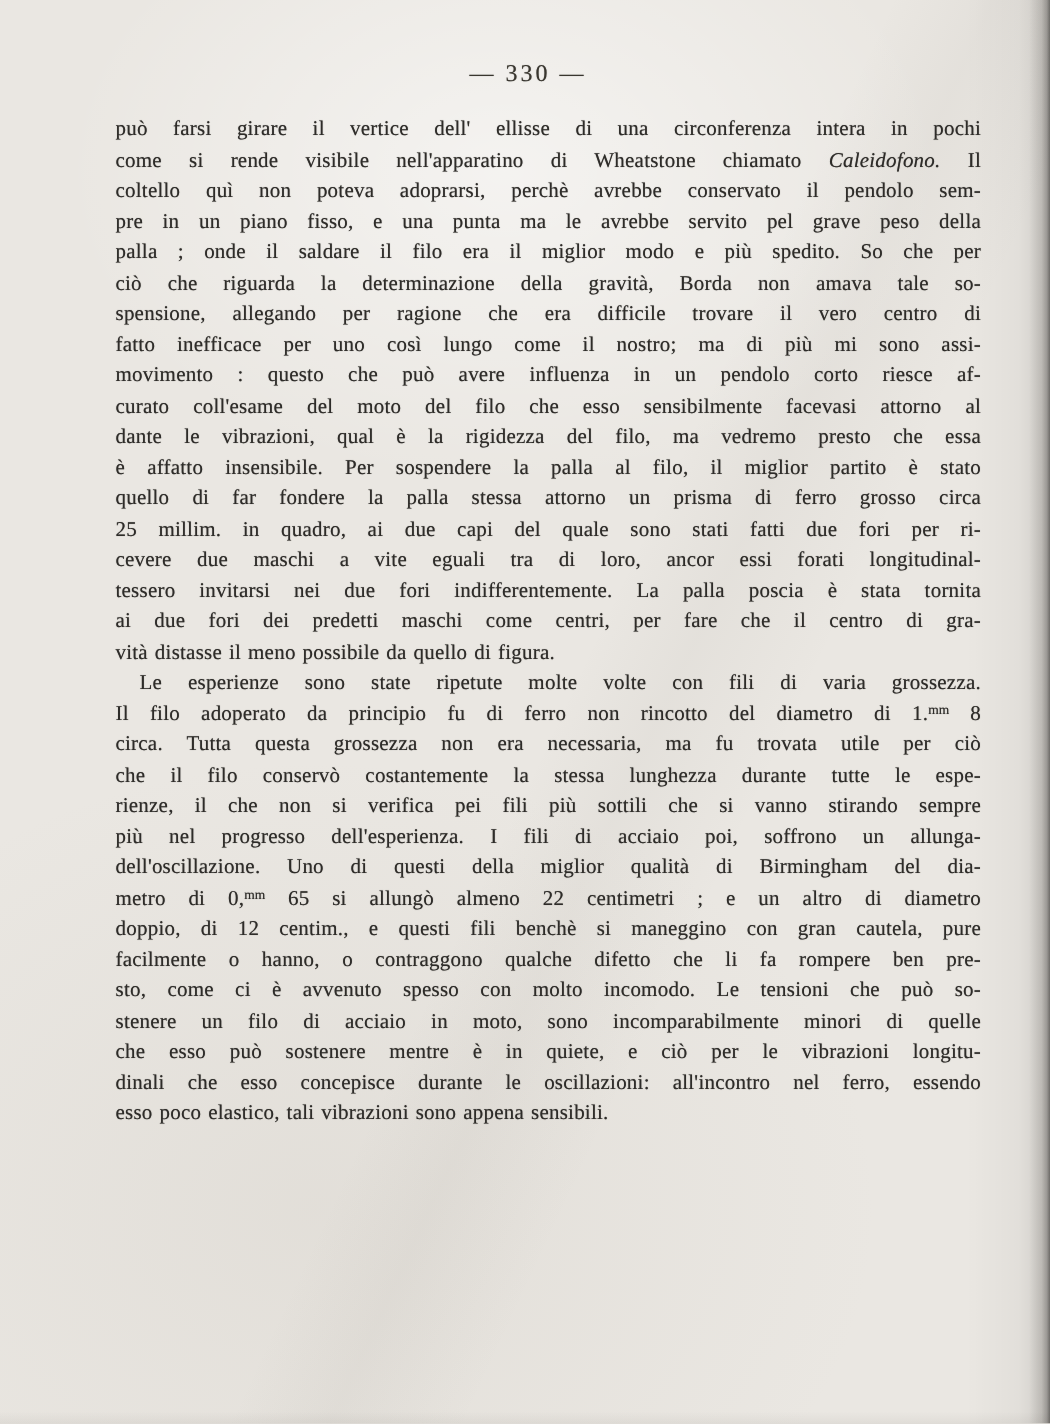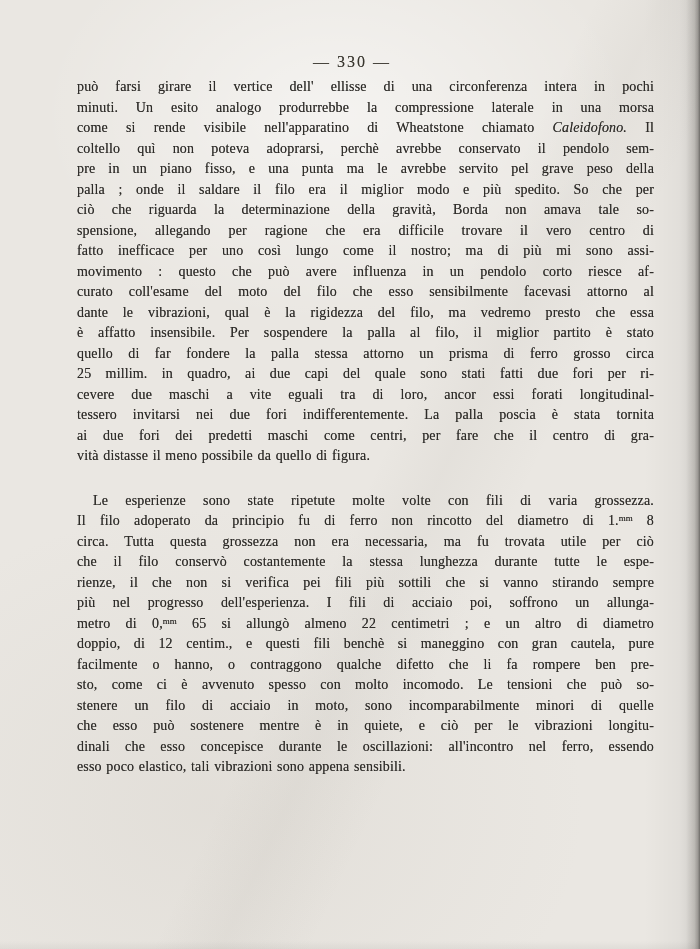--- a/index.html
+++ b/index.html
@@ -30,21 +30,21 @@
   }
   .edge-shadow-bottom {
     position: absolute;
     bottom: 0; left: 0;
     width: 100%; height: 8px;
     background: linear-gradient(to bottom, rgba(0,0,0,0), rgba(60,55,48,0.06));
     pointer-events: none;
   }
   .folio {
     position: absolute;
-    top: 53px;
+    top: 41px;
     left: 64px;
     width: 576px;
     text-align: center;
     font-size: 16px;
     letter-spacing: 2px;
     color: #39362f;
     text-shadow: 0 0 0.6px rgba(57,54,47,0.55);
   }
   .textblock {
     position: absolute;
@@ -62,41 +62,39 @@
     letter-spacing: 0.15px;
     white-space: normal;
     overflow: visible;
     text-shadow: 0 0 0.55px rgba(46,44,41,0.65);
   }
   .line.last {
     text-align-last: left;
   }
   .line.indent {
     text-indent: 16px;
-    margin-top: 24px;
   }
   .it { font-style: italic; margin-top: 32px; }
   sup.sup {
     font-size: 9px;
     line-height: 0;
     vertical-align: 4px;
     letter-spacing: 0;
     font-family: Liberation Serif, serif;
   }
 </style>
 </head>
 <body>
 
 <div class="page">
   <div class="folio">— 330 —</div>
 
   <div class="textblock">
     <div>
         <div class="line">può farsi girare il vertice dell' ellisse di una circonferenza intera in pochi</div>
-        <div class="line">minuti. Un esito analogo produrrebbe la compressione laterale in una morsa</div>
         <div class="line"><span>come si rende visibile nell'apparatino di Wheatstone chiamato </span><span class="it">Caleidofono.</span><span> Il</span></div>
         <div class="line">coltello quì non poteva adoprarsi, perchè avrebbe conservato il pendolo sem-</div>
         <div class="line">pre in un piano fisso, e una punta ma le avrebbe servito pel grave peso della</div>
         <div class="line">palla ; onde il saldare il filo era il miglior modo e più spedito. So che per</div>
         <div class="line">ciò che riguarda la determinazione della gravità, Borda non amava tale so-</div>
         <div class="line">spensione, allegando per ragione che era difficile trovare il vero centro di</div>
         <div class="line">fatto inefficace per uno così lungo come il nostro; ma di più mi sono assi-</div>
         <div class="line">movimento : questo che può avere influenza in un pendolo corto riesce af-</div>
         <div class="line">curato coll'esame del moto del filo che esso sensibilmente facevasi attorno al</div>
         <div class="line">dante le vibrazioni, qual è la rigidezza del filo, ma vedremo presto che essa</div>
@@ -108,20 +106,21 @@
         <div class="line">ai due fori dei predetti maschi come centri, per fare che il centro di gra-</div>
         <div class="line last">vità distasse il meno possibile da quello di figura.</div>
       </div>
     <div>
         <div class="line indent">Le esperienze sono state ripetute molte volte con fili di varia grossezza.</div>
         <div class="line"><span>Il filo adoperato da principio fu di ferro non rincotto del diametro di 1.</span><sup class="sup">mm</sup><span> 8</span></div>
         <div class="line">circa. Tutta questa grossezza non era necessaria, ma fu trovata utile per ciò</div>
         <div class="line">che il filo conservò costantemente la stessa lunghezza durante tutte le espe-</div>
         <div class="line">rienze, il che non si verifica pei fili più sottili che si vanno stirando sempre</div>
         <div class="line">più nel progresso dell'esperienza. I fili di acciaio poi, soffrono un allunga-</div>
+        <div class="line">dell'oscillazione. Uno di questi della miglior qualità di Birmingham del dia-</div>
         <div class="line"><span>metro di 0,</span><sup class="sup">mm</sup><span> 65 si allungò almeno 22 centimetri ; e un altro di diametro</span></div>
         <div class="line">doppio, di 12 centim., e questi fili benchè si maneggino con gran cautela, pure</div>
         <div class="line">facilmente o hanno, o contraggono qualche difetto che li fa rompere ben pre-</div>
         <div class="line">sto, come ci è avvenuto spesso con molto incomodo. Le tensioni che può so-</div>
         <div class="line">stenere un filo di acciaio in moto, sono incomparabilmente minori di quelle</div>
         <div class="line">che esso può sostenere mentre è in quiete, e ciò per le vibrazioni longitu-</div>
         <div class="line">dinali che esso concepisce durante le oscillazioni: all'incontro nel ferro, essendo</div>
         <div class="line last">esso poco elastico, tali vibrazioni sono appena sensibili.</div>
       </div>
   </div>

